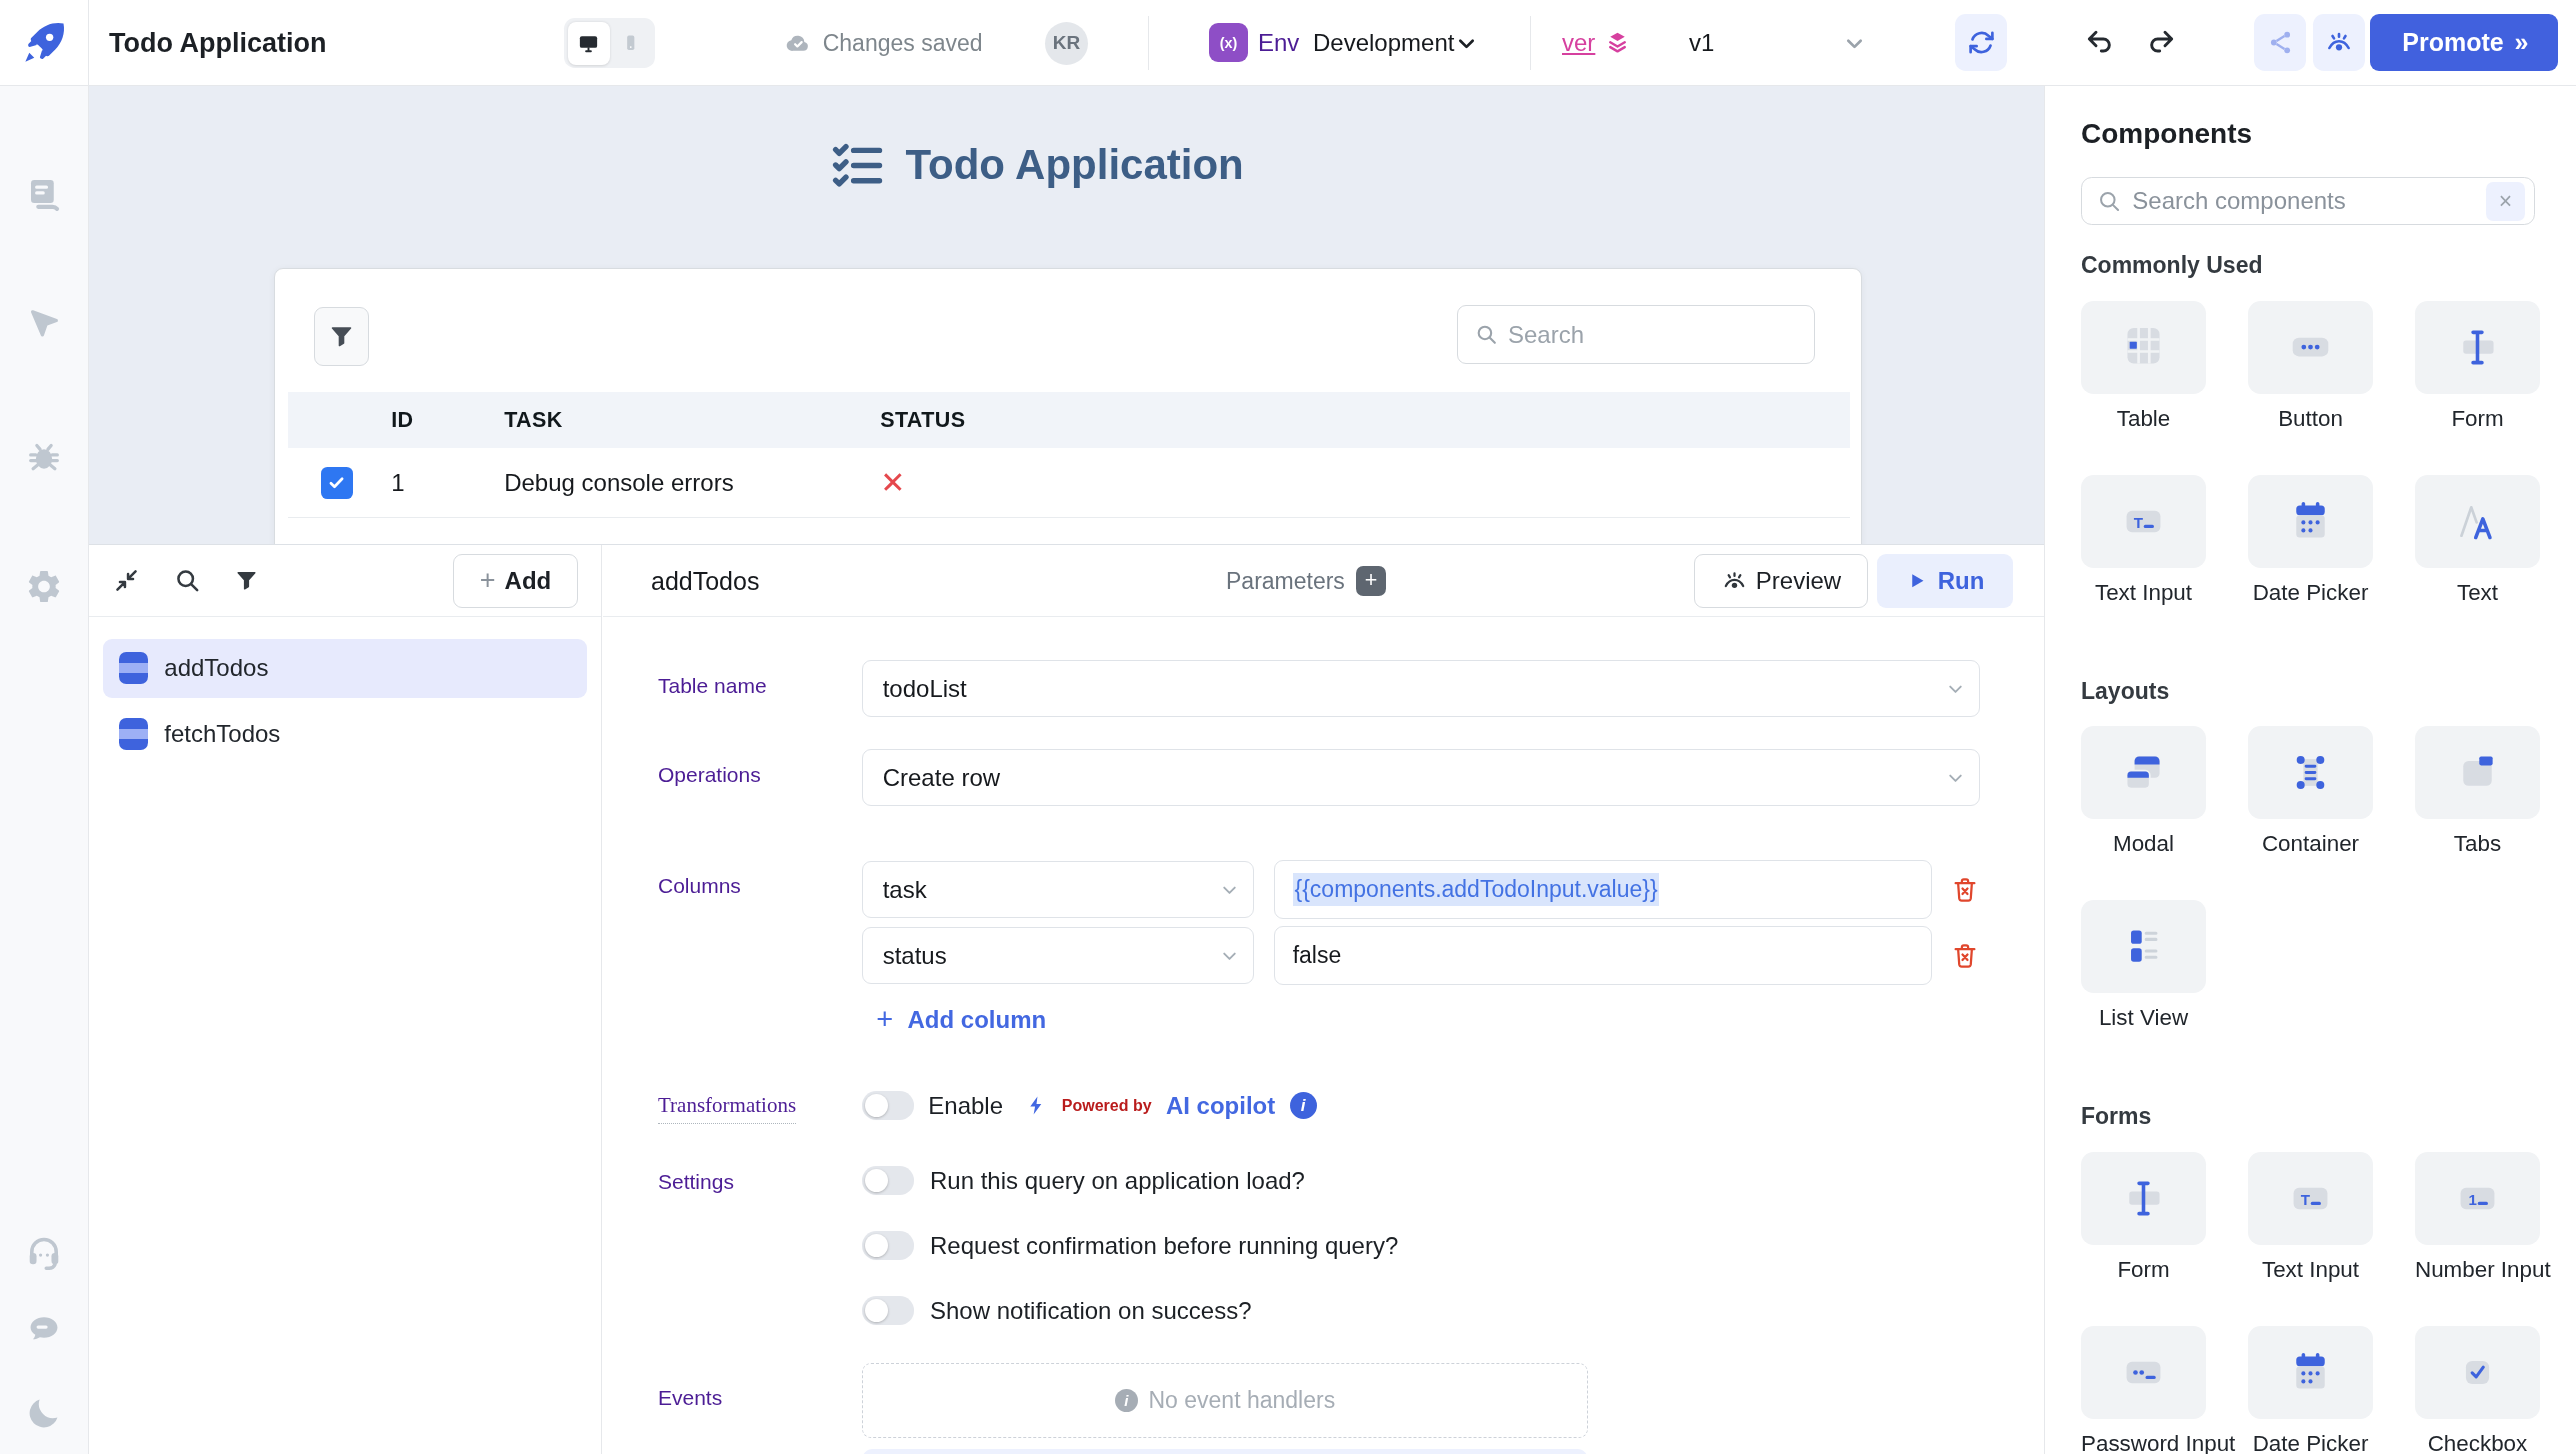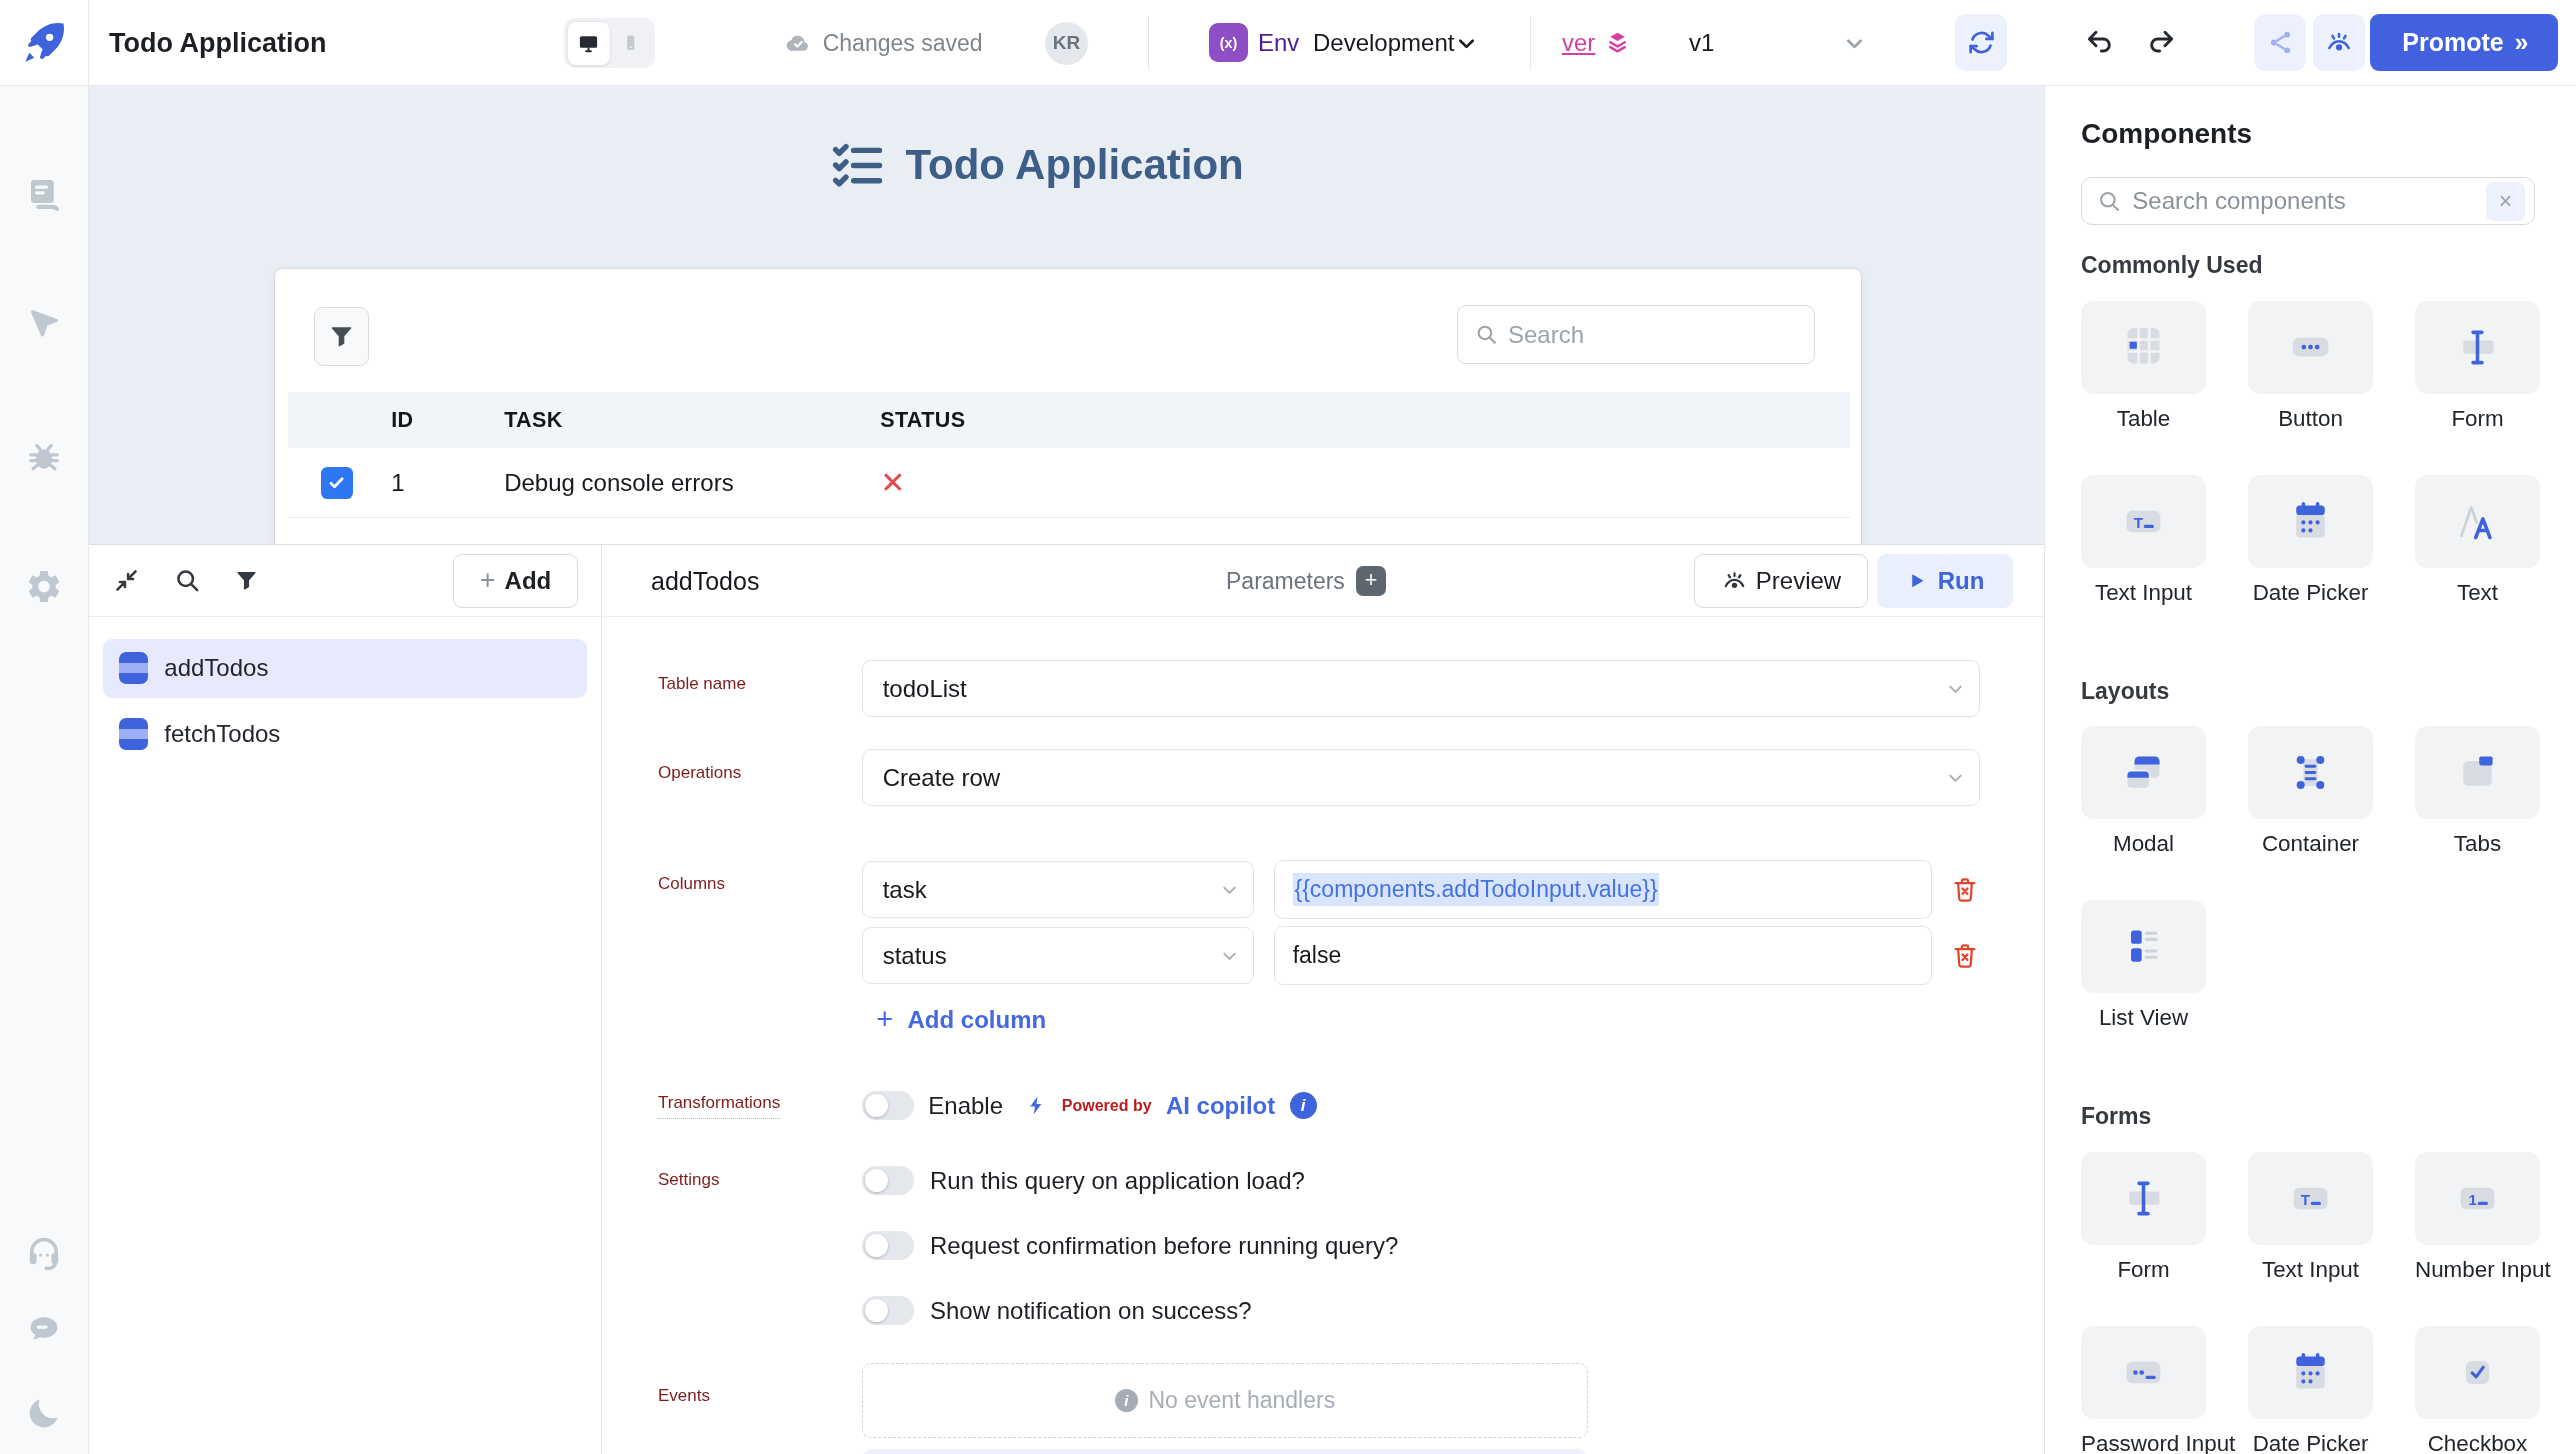--- a/index.html
+++ b/index.html
@@ -65,35 +65,35 @@
   .qp-right { position:absolute; left:514px; top:0; right:0; height:100%; }
   .qp-right-header { position:relative; height:72px; border-bottom:0.9px solid #E9ECEF; }
   .q-title { position:absolute; left:48px; top:0; height:72px; line-height:72px; font-size:25px; font-weight:500; color:#16191D; }
   .params-label { position:absolute; left:623px; top:0; height:72px; line-height:72px; font-size:23px; color:#6A737D; }
   .params-add { position:absolute; left:753px; top:20.6px; width:30px; height:30px; border-radius:7.2px; background:#5E6670; color:#fff; font-size:21.5px; display:grid; place-items:center; }
   .preview-btn { position:absolute; left:1091px; top:9px; width:174px; height:54px; border:0.9px solid #D7DBDF; border-radius:9px; background:#fff; display:flex; align-items:center; justify-content:center; gap:10.7px; font-size:24px; color:#1C2025; }
   .run-btn { position:absolute; left:1274px; top:9px; width:136px; height:54px; border-radius:9px; background:#EAEFFD; display:flex; align-items:center; justify-content:center; gap:10.7px; font-size:24px; font-weight:600; color:#3E63DD; }
 
   .qp-body { position:absolute; top:72px; left:0; right:0; bottom:0; padding:43px 64px 0 55px; overflow:hidden; }
   .frow { display:flex; }
-  .flabel { width:204px; flex:0 0 204px; font-size:17px; color:#7f1d1d; padding-top:14.3px; }
+  .flabel { width:204px; flex:0 0 204px; font-size:21px; color:#4c1d95; padding-top:14.3px; }
   .fcontent { flex:1; max-width:1118px; }
   .select-box { height:57px; border:0.9px solid #DFE3E8; border-radius:9px; background:#fff; display:flex; align-items:center; padding:0 50px 0 19.7px; font-size:24px; color:#16191D; position:relative; }
   .select-box .chev { position:absolute; right:12.5px; top:50%; transform:translateY(-50%); color:#A5AEB6; }
   .col-row { display:flex; align-items:center; margin-bottom:7.2px; }
   .col-key { width:392px; flex:0 0 392px; }
   .col-val { flex:1; height:59px; border:0.9px solid #DFE3E8; border-radius:9px; margin-left:19.7px; display:flex; align-items:center; padding:0 18px; font-size:23px; color:#16191D; }
   .expr { background:#D9E5FC; color:#4372E3; padding:2.7px 1.8px; }
   .trash { margin-left:18px; flex:0 0 30px; color:#E0462C; }
   .add-col { display:flex; align-items:center; gap:14.3px; margin:18px 0 0 14.3px; font-size:24px; font-weight:600; color:#4368E1; }
   .add-col .plus { font-size:29px; font-weight:400; }
   .toggle { width:52px; height:29px; border-radius:14.3px; background:#E4E7EC; position:relative; flex:0 0 52px; }
   .toggle::after { content:""; position:absolute; left:2.7px; top:2.7px; width:23px; height:23px; border-radius:50%; background:#fff; box-shadow:0 0.9px 2.7px rgba(0,0,0,.25); }
   .inline-items { display:flex; align-items:center; gap:14.3px; height:39px; }
-  .dotted-u { display:inline-block; border-bottom:1.8px dotted #AEB6BD; padding-bottom:4.5px; }
+  .dotted-u { display:inline-block; border-bottom:1.8px dotted #AEB6BD; padding-bottom:4.5px;font-family:Liberation Serif, serif; }
   .enable-lbl,.setting-lbl { font-size:24px; color:#1C2025; }
   .powered { font-size:16px; font-weight:700; color:#b91c1c; }
   .copilot { font-size:24px; font-weight:700; color:#4368E1; }
   .info-dot { width:27px; height:27px; border-radius:50%; background:#3E63DD; color:#fff; font-size:17px; font-weight:700; display:grid; place-items:center; font-style:italic; }
   .setting-row { display:flex; align-items:center; gap:16px; height:29px; margin-bottom:36px;text-align:right; }
   .events-box { width:726px; height:75px; border:1.8px dashed #CDD2D9; border-radius:9px; display:flex; align-items:center; justify-content:center; gap:10.7px; color:#A6ADB5; font-size:23px; }
   .events-i { width:23px; height:23px; border-radius:50%; background:#A6ADB5; color:#fff; font-size:15px; font-weight:700; display:grid; place-items:center; font-style:italic; }
   .events-newbar { width:726px; height:21.5px; margin-top:10.7px; border-radius:10.7px 10.7px 0 0; background:#EDF1FE; }
 
   

